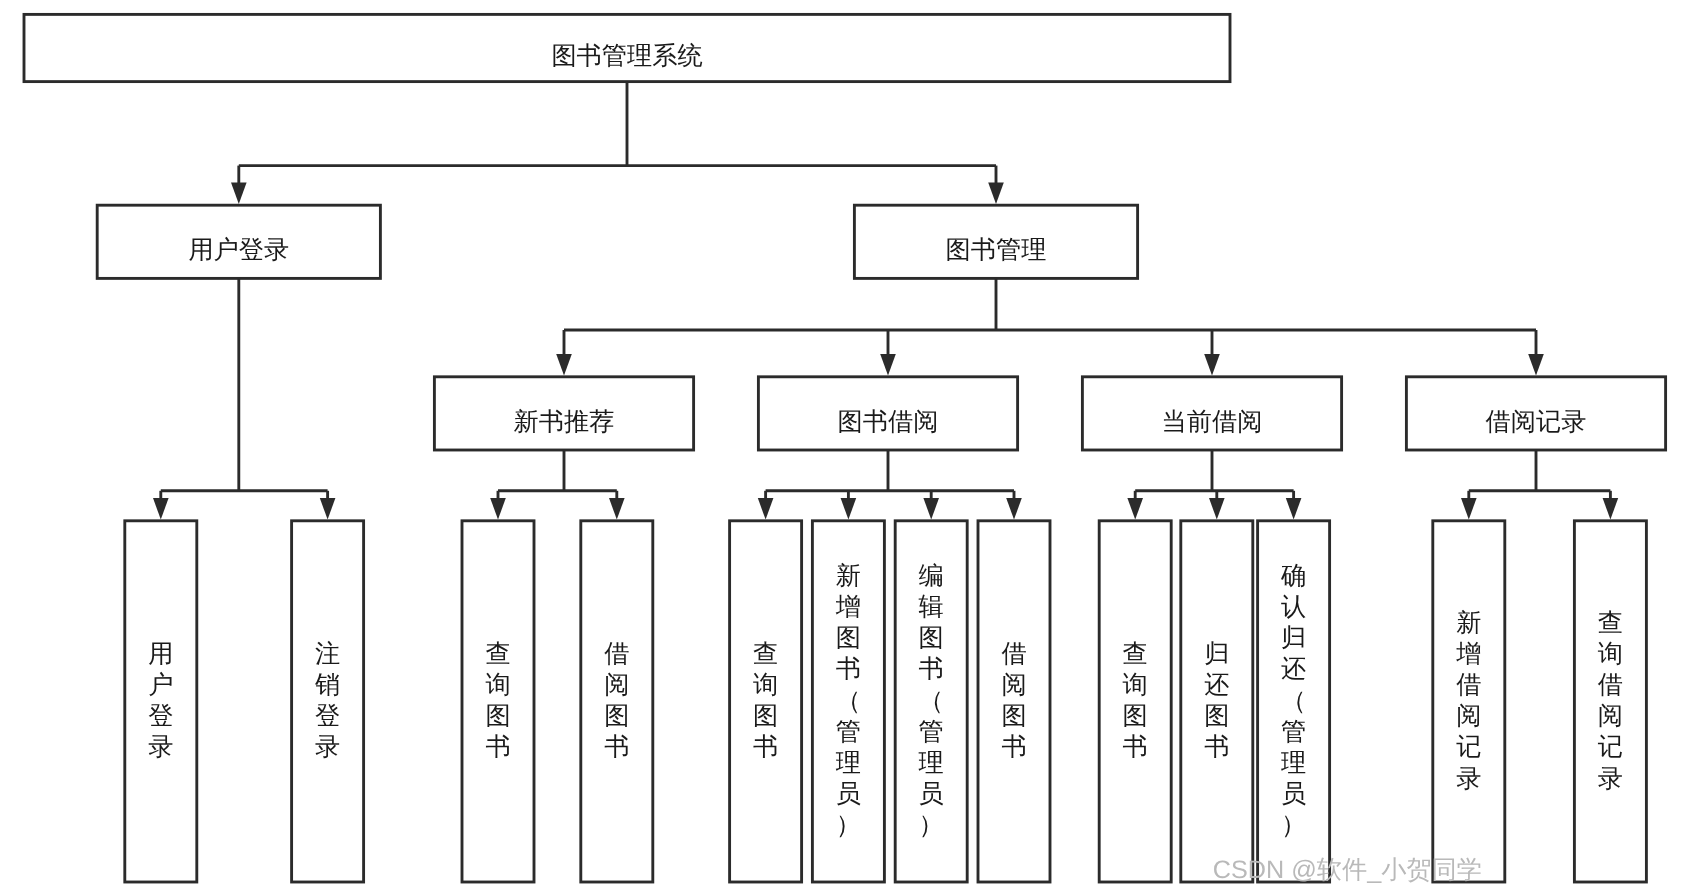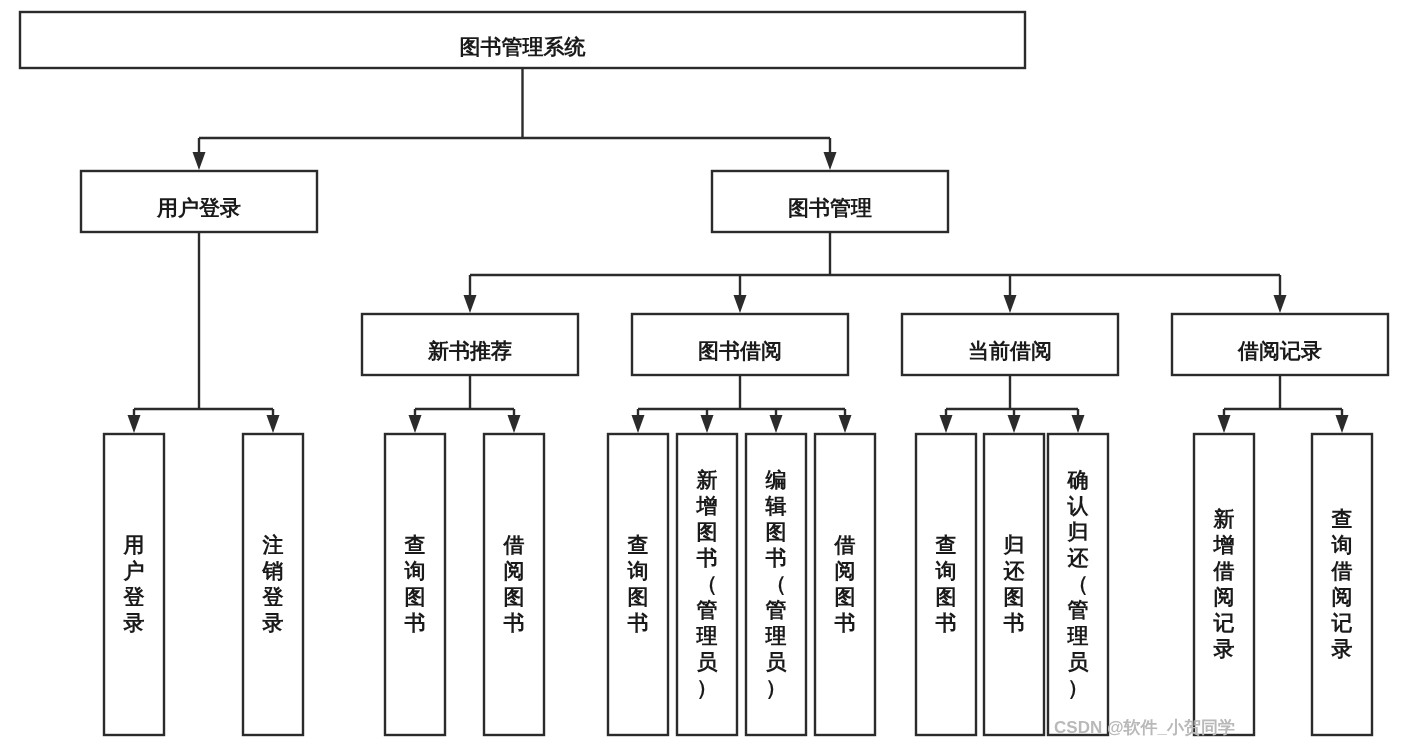--- a/index.html
+++ b/index.html
@@ -11,21 +11,20 @@
     width: 1405px;
     height: 747px;
     font-family: "Liberation Sans", "DejaVu Sans", sans-serif;
     overflow: hidden;
     position: relative;
   }
   #diagram-root {
     position: relative;
     width: 1249px;
     height: 747px;
-    font-weight: bold;
   }
   svg.flow {
     position: absolute;
     top: 0;
     left: 0;
     width: 1405px;
     height: 747px;
     display: block;
   }
   .node-box {
@@ -49,21 +48,21 @@
   }
   .arrow-head {
     fill: #2b2b2b;
     stroke: none;
   }
   .watermark {
     position: absolute;
     right: 14px;
     bottom: 8px;
     font-family: "Liberation Sans", "DejaVu Sans", sans-serif;
-    font-size: 17px;
+    font-size: 21px;
     color: #b9b9b9;
     white-space: nowrap;
     pointer-events: none;
     user-select: none;
   }
 </style>
 </head>
 <body>
 
 <div id="diagram-root">

